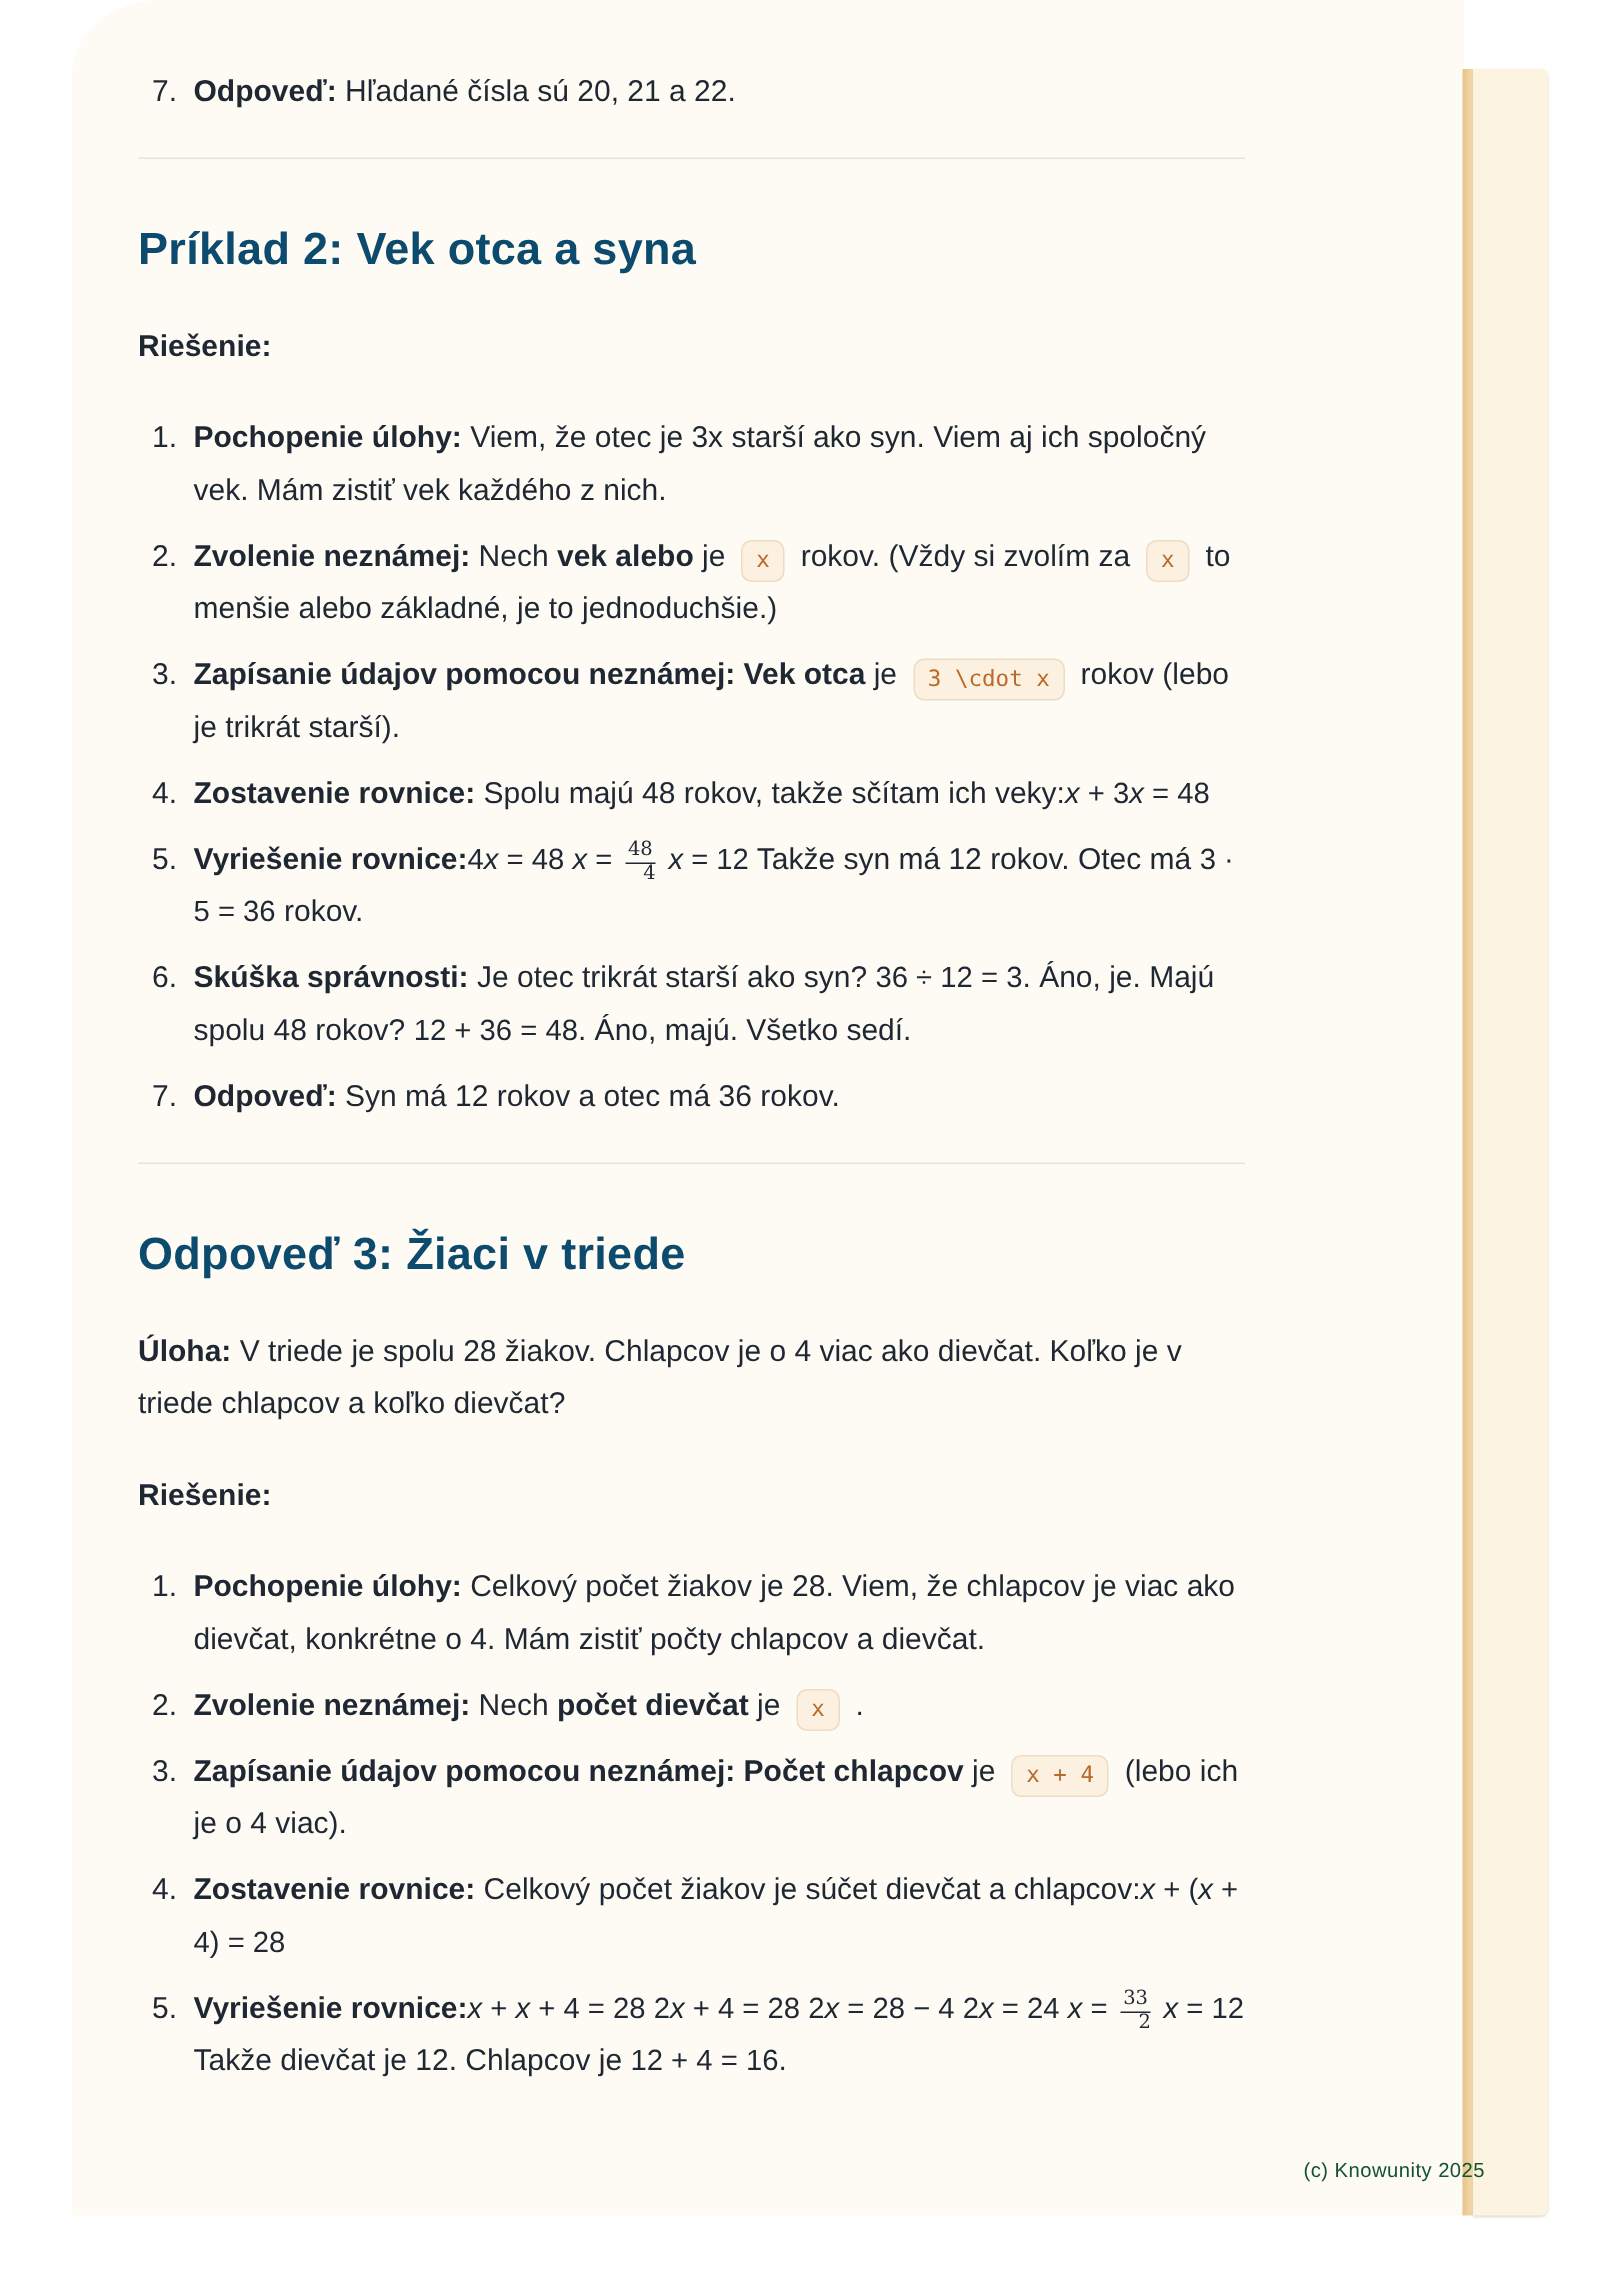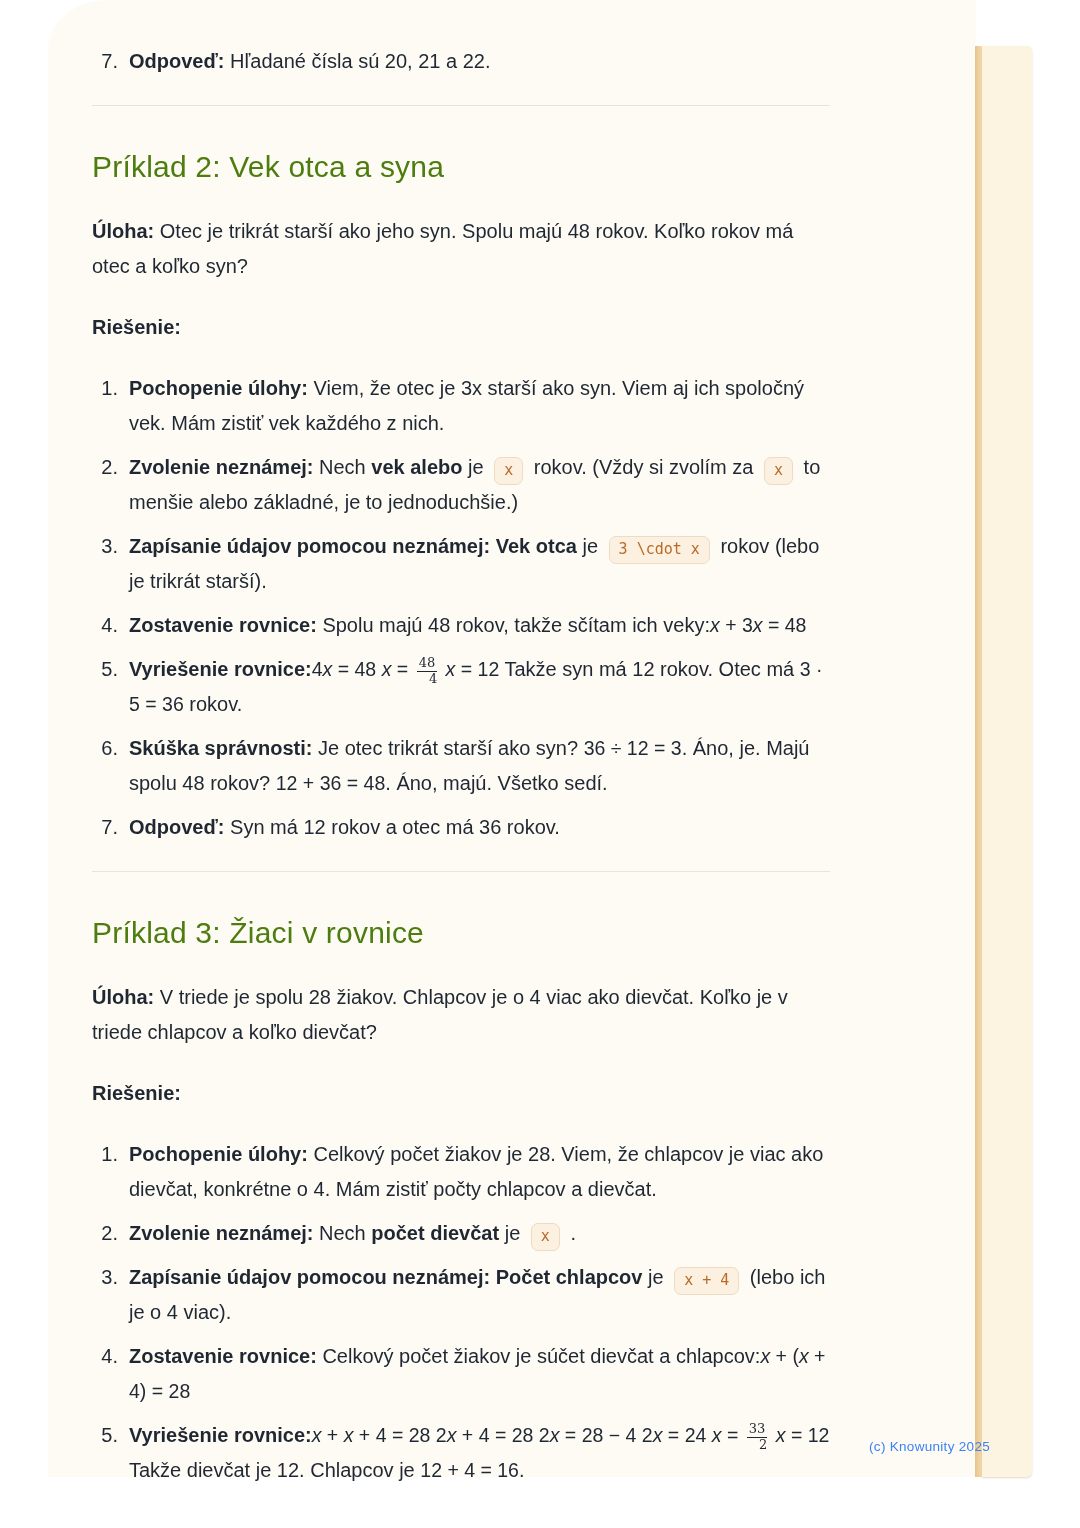--- a/index.html
+++ b/index.html
@@ -23,21 +23,21 @@
   .edge-bar{
     position:absolute;left:975px;top:46px;width:7px;height:1431px;
     background:linear-gradient(90deg,#e7c38b,#f4dcae);
   }
   .content{
     position:relative;
     padding:44px 146px 0 44px;
     font-size:20px;line-height:35px;
   }
   h2.heading{
-    font-size:30px;line-height:38px;color:#4d7c0f;font-weight:400;
+    font-size:30px;line-height:38px;color:#0c4a6e;font-weight:700;
     margin:42px 0 28px;letter-spacing:.2px;
   }
   .hr{border-top:1px solid #e5e4e0;height:0;margin:16px 0 0;}
   .para{margin:0 0 26px;}
   ol.steps{list-style:none;margin:0 0 26px;padding:0;}
   li.step{display:flex;margin:0 0 9px;}
   .marker{flex:0 0 26px;text-align:right;margin-right:11px;}
   .li-body{flex:1;}
   strong{font-weight:700;}
   .chip{
@@ -52,37 +52,36 @@
   .math i{font-style:italic;}
   .frac{
     display:inline-block;vertical-align:-0.55em;text-align:right;
     font-family:"DejaVu Serif","Liberation Serif",serif;
     font-size:13px;line-height:1.15;margin:0 3px;
   }
   .frac .num{display:block;border-bottom:1px solid #1f2733;padding:0 2px;}
   .frac .den{display:block;}
   .footer{
     position:absolute;top:1439px;right:90px;z-index:3;
-    font-size:13.5px;color:#3b82f6;letter-spacing:.3px;text-align:center;
+    font-size:13.5px;color:#14532d;letter-spacing:.3px;text-align:center;
   }
 </style>
 </head>
 <body>
 
 <div class="sheet">
   <div class="content" id="doc-content">
       <ol class="steps">
         <li class="step">
           <span class="marker">7.</span>
           <span class="li-body"><strong>Odpoveď:</strong> Hľadané čísla sú 20, 21 a 22.</span>
         </li>
       </ol>
       <div class="hr"></div>
       <h2 class="heading">Príklad 2: Vek otca a syna</h2>
-      <p class="para"><strong>Úloha:</strong> Otec je trikrát starší ako jeho syn. Spolu majú 48 rokov. Koľko rokov má otec a koľko syn?</p>
       <p class="para"><strong>Riešenie:</strong></p>
       <ol class="steps">
         <li class="step">
           <span class="marker">1.</span>
           <span class="li-body"><strong>Pochopenie úlohy:</strong> Viem, že otec je 3x starší ako syn. Viem aj ich spoločný vek. Mám zistiť vek každého z nich.</span>
         </li>
         <li class="step">
           <span class="marker">2.</span>
           <span class="li-body"><strong>Zvolenie neznámej:</strong> Nech <strong>vek alebo</strong> je <code class="chip">x</code> rokov. (Vždy si zvolím za <code class="chip">x</code> to menšie alebo základné, je to jednoduchšie.)</span>
         </li>
@@ -101,21 +100,21 @@
         <li class="step">
           <span class="marker">6.</span>
           <span class="li-body"><strong>Skúška správnosti:</strong> Je otec trikrát starší ako syn? <span class="math">36 ÷ 12 = 3</span>. Áno, je. Majú spolu 48 rokov? <span class="math">12 + 36 = 48</span>. Áno, majú. Všetko sedí.</span>
         </li>
         <li class="step">
           <span class="marker">7.</span>
           <span class="li-body"><strong>Odpoveď:</strong> Syn má 12 rokov a otec má 36 rokov.</span>
         </li>
       </ol>
       <div class="hr"></div>
-      <h2 class="heading">Príklad 3: Žiaci v rovnice</h2>
+      <h2 class="heading">Odpoveď 3: Žiaci v triede</h2>
       <p class="para"><strong>Úloha:</strong> V triede je spolu 28 žiakov. Chlapcov je o 4 viac ako dievčat. Koľko je v triede chlapcov a koľko dievčat?</p>
       <p class="para"><strong>Riešenie:</strong></p>
       <ol class="steps">
         <li class="step">
           <span class="marker">1.</span>
           <span class="li-body"><strong>Pochopenie úlohy:</strong> Celkový počet žiakov je 28. Viem, že chlapcov je viac ako dievčat, konkrétne o 4. Mám zistiť počty chlapcov a dievčat.</span>
         </li>
         <li class="step">
           <span class="marker">2.</span>
           <span class="li-body"><strong>Zvolenie neznámej:</strong> Nech <strong>počet dievčat</strong> je <code class="chip">x</code> .</span>

